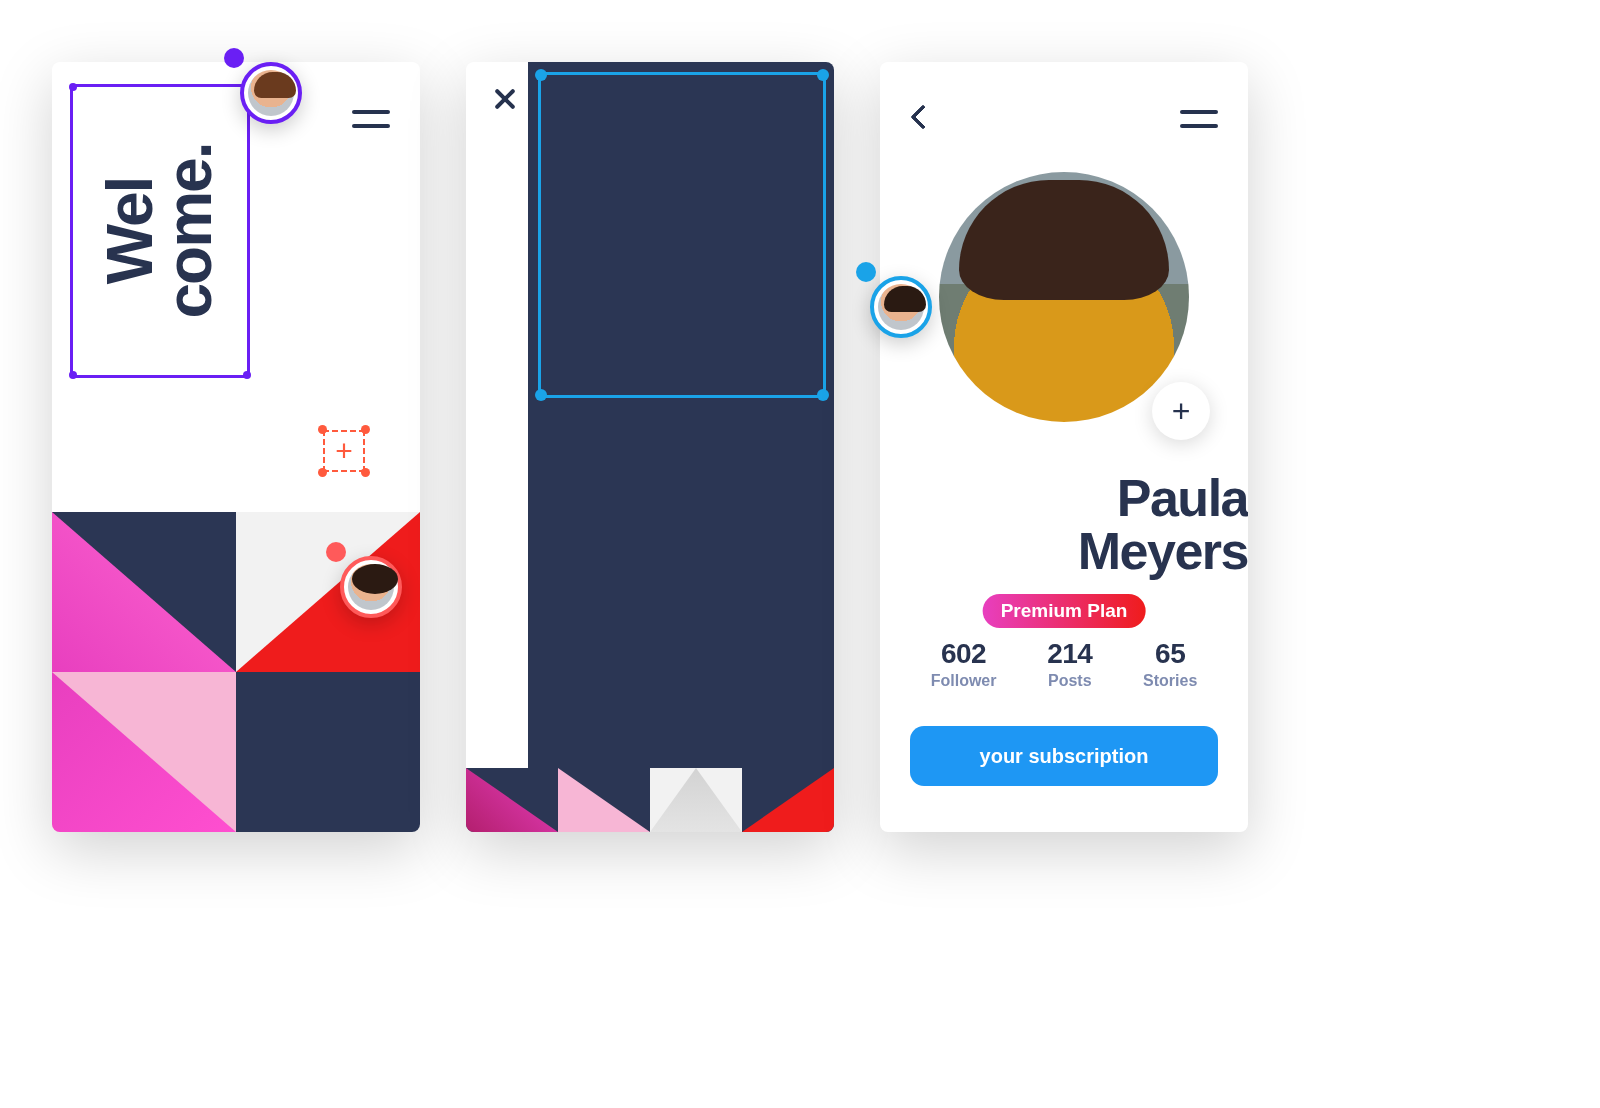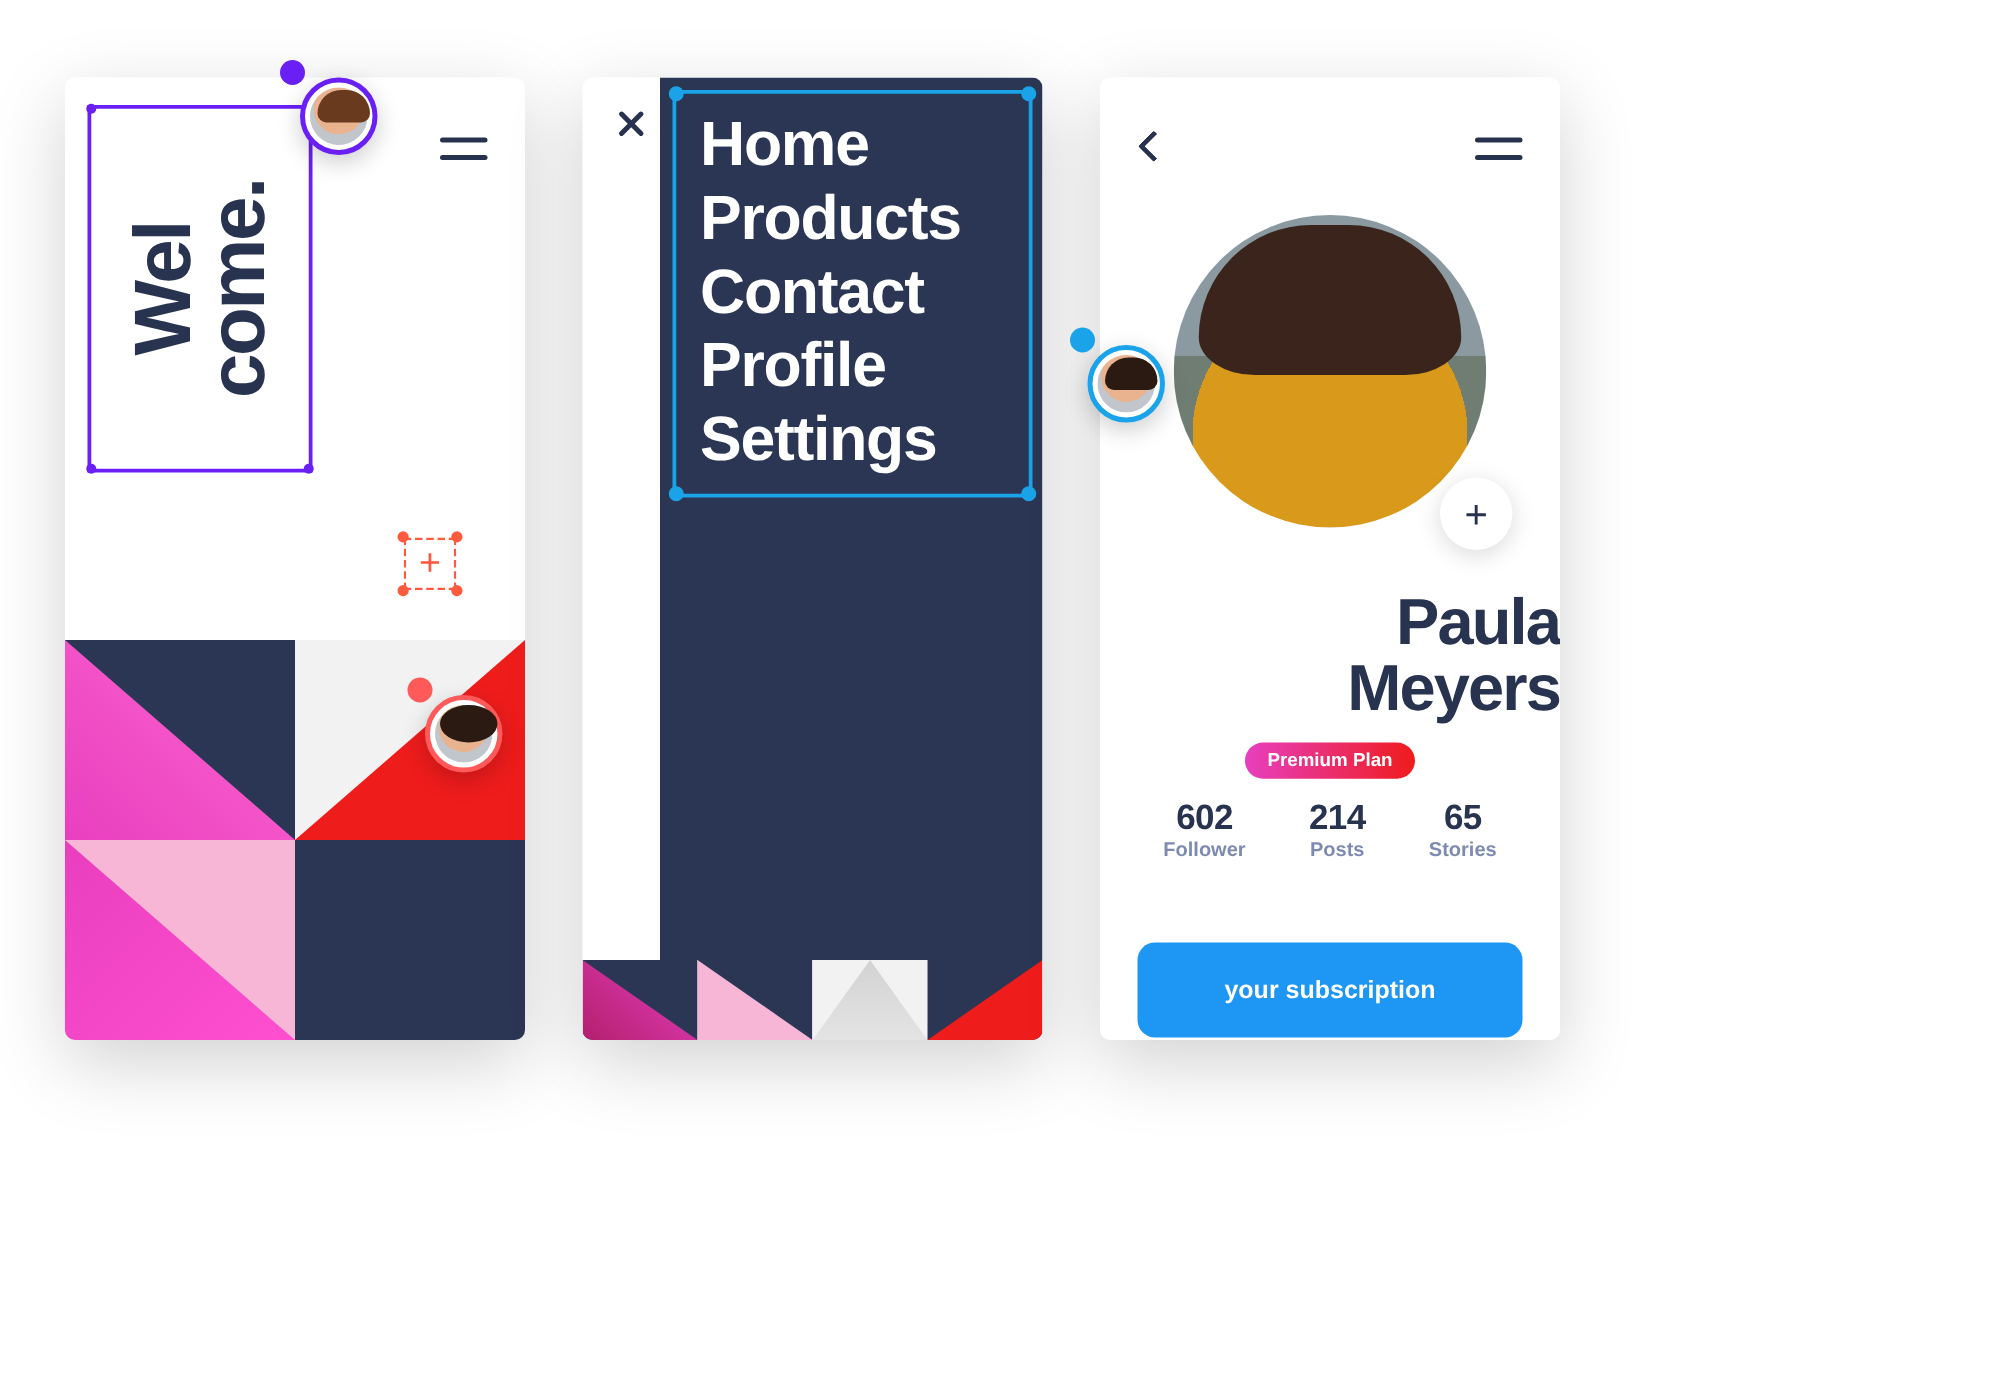--- a/index.html
+++ b/index.html
@@ -268,40 +268,39 @@
     font-weight:800;
     font-size:52px;
     line-height:1.02;
     letter-spacing:-1.5px;
   }
 
   .plan-pill{
     position:absolute;left:50%;top:532px;transform:translateX(-50%);
     padding:6px 18px;border-radius:999px;
     background:linear-gradient(90deg,#e83fbf 0%,#ef1c1c 100%);
-    color:#fff;font-size:15px;font-weight:600;
+    color:#fff;font-size:19px;font-weight:600;
   }
 
   .stats{
     position:absolute;left:0;right:0;top:576px;
     display:flex;justify-content:space-evenly;
     color:#28334f;
   }
   .stat{ text-align:center; cursor:pointer;}
   .stat .num{ font-size:28px;font-weight:800; letter-spacing:-0.5px;}
   .stat .lbl{ font-size:16px;color:#7e8bb0;font-weight:600;margin-top:2px;}
 
   .cta{
     position:absolute;left:30px;right:30px;top:664px;
-    height:76px;border-radius:14px;
+    height:60px;border-radius:14px;
     background:#1e97f4;color:#fff;
     display:flex;align-items:center;justify-content:center;
     font-size:20px;font-weight:600;
     cursor:pointer;
-    margin-top:28px;
   }
 
   
   .fcursor {
     position:absolute;
     width:62px;height:62px;border-radius:50%;
     border:4px solid;
     background:#fff center/cover no-repeat;
     box-shadow:0 6px 20px rgba(0,0,0,0.2);
     z-index:50;
@@ -368,27 +367,20 @@
 
     <div class="close-x"></div>
 
     <div class="menu-frame">
       <div class="mh mh-tl"></div>
       <div class="mh mh-tr"></div>
       <div class="mh mh-bl"></div>
       <div class="mh mh-br"></div>
     </div>
 
-    <div class="menu-list">
-      <div>Home</div>
-      <div>Products</div>
-      <div>Contact</div>
-      <div>Profile</div>
-      <div>Settings</div>
-    </div>
 
     <div class="art2">
       <div class="row">
         <div class="c c1"></div>
           <div class="c c2"></div>
           <div class="c c3"></div>
           <div class="c c4"></div>
       </div>
     </div>
   </div>

